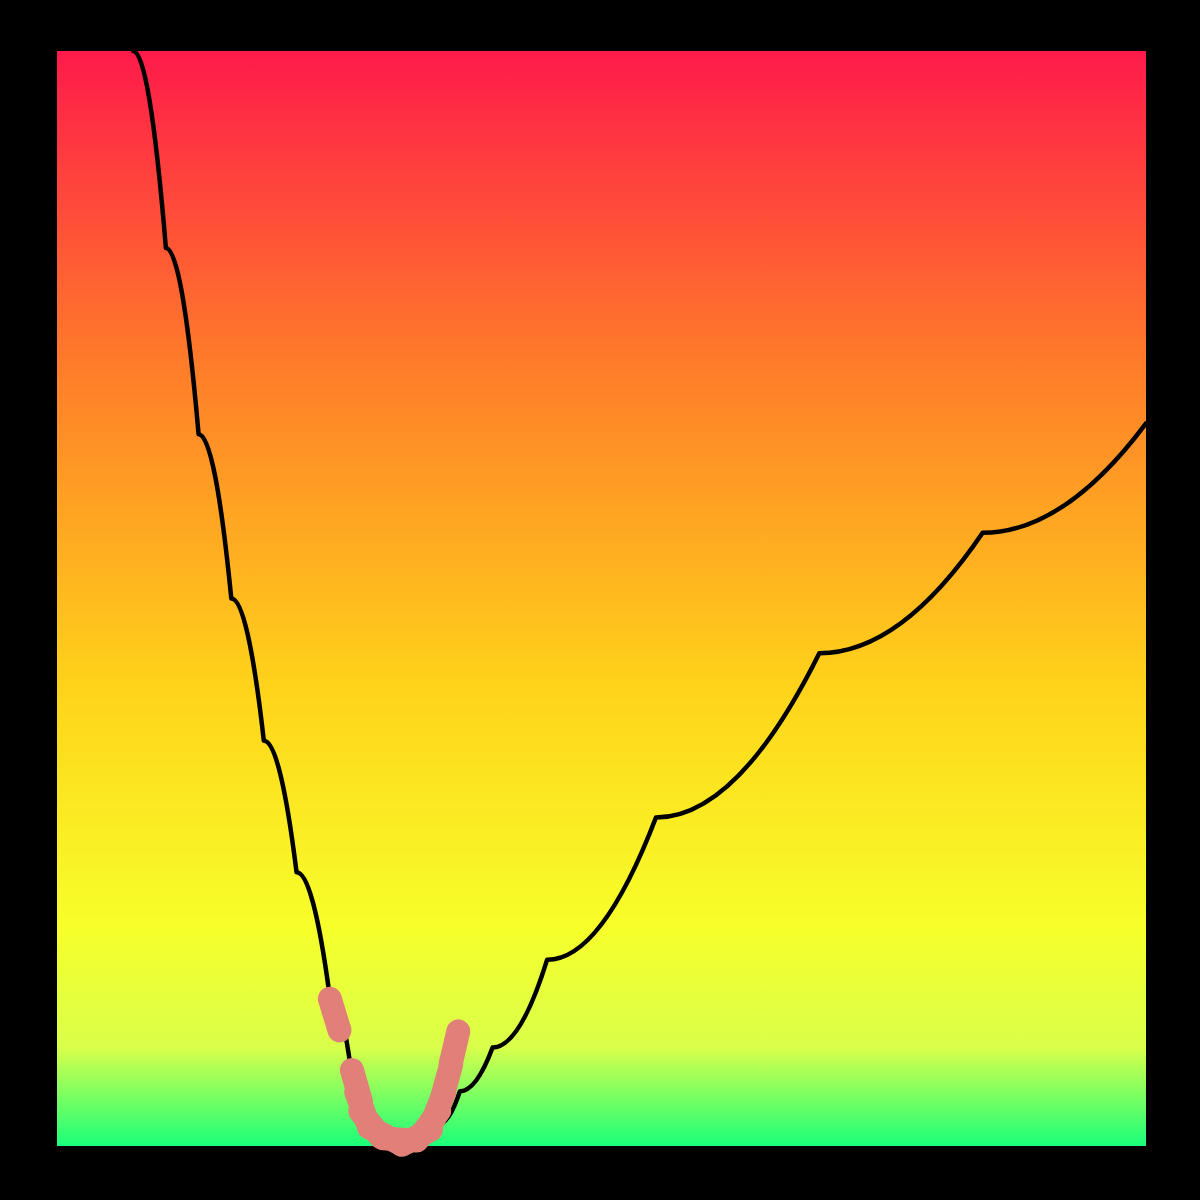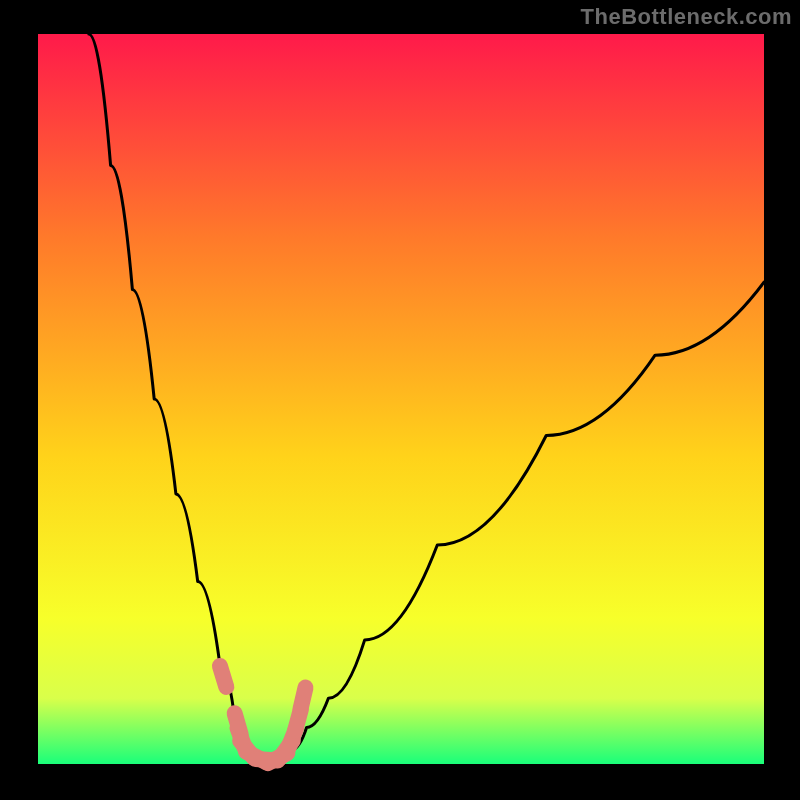--- a/index.html
+++ b/index.html
@@ -30,21 +30,20 @@
     position: absolute;
     inset: 0;
     display: block;
   }
 </style>
 </head>
 <body>
 
 <div class="stage">
 
-  <div class="attribution">TheBottleneck.com</div>
 
   <svg viewBox="0 0 800 800" preserveAspectRatio="none">
     <defs>
       <linearGradient id="bg" x1="0" y1="0" x2="0" y2="1">
         <stop offset="0%" stop-color="#ff1a4a"></stop>
         <stop offset="28%" stop-color="#ff7a2a"></stop>
         <stop offset="58%" stop-color="#ffd31a"></stop>
         <stop offset="80%" stop-color="#f7ff2a"></stop>
         <stop offset="91%" stop-color="#d9ff4a"></stop>
         <stop offset="100%" stop-color="#1aff7a"></stop>

